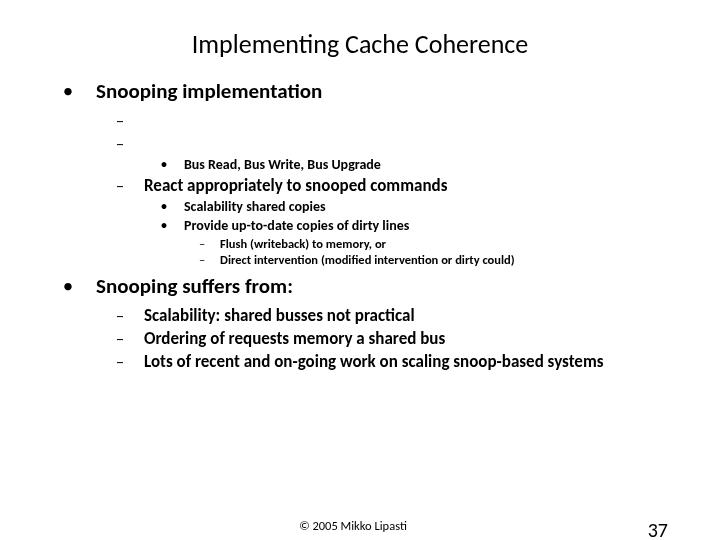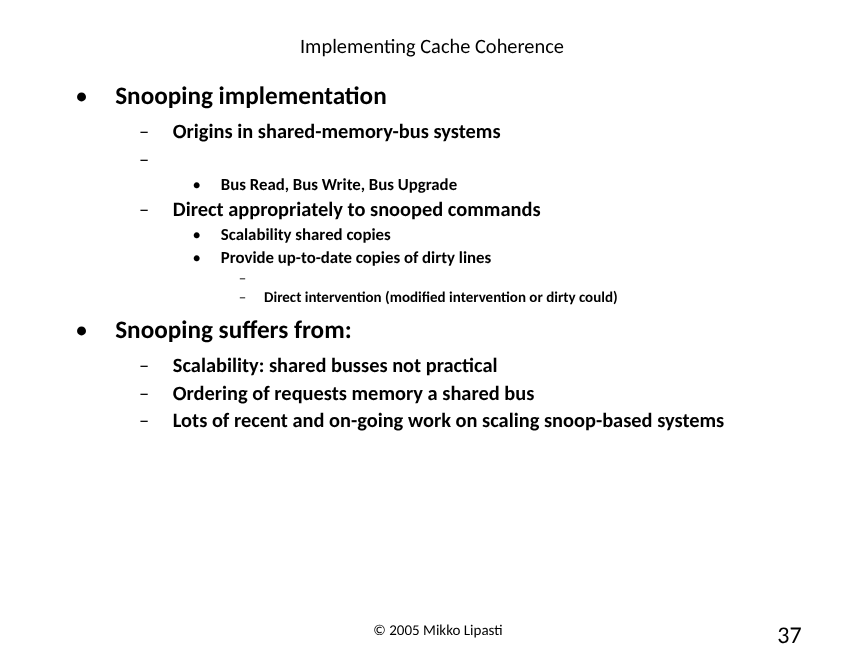--- a/index.html
+++ b/index.html
@@ -13,21 +13,21 @@
     position: relative;
   }
   .slide {
     width: 720px;
     height: 540px;
     position: relative;
     box-sizing: border-box;
     padding: 20px 40px 0 40px;
   }
   h1.title {
-    font-size: 17px;
+    font-size: 26px;
     font-weight: 400;
     text-align: center;
     margin: 8px 0 18px 0;
   }
   .b1 {
     font-size: 21px;
     margin: 6px 0 6px 0;
   }
   .b2 {
     font-size: 17px;
@@ -56,21 +56,21 @@
   .tx { flex: 1 1 auto; font-weight: bold; }
   .footer {
     position: absolute;
     bottom: 22px;
     left: 0;
     width: 720px;
     font-size: 12.5px;
   }
   .copyright {
     position: absolute;
-    left: 12px;
+    left: 0;
     width: 706px;
     text-align: center;
   }
   .pagenum {
     position: absolute;
     right: 52px;
     font-size: 20px;
   }
 </style>
 </head>
@@ -78,43 +78,43 @@
 
 <div class="slide">
   <h1 class="title">Implementing Cache Coherence</h1>
 
   <div class="row b1">
     <div class="mk mk-dot">•</div>
     <div class="tx">Snooping implementation</div>
   </div>
     <div class="row b2">
       <div class="mk mk-dash">–</div>
-      <div class="tx">Origins in shared-memory-bus systems</div>
     </div>
     <div class="row b2">
       <div class="mk mk-dash">–</div>
     </div>
       <div class="row b3">
         <div class="mk mk-dot2">•</div>
         <div class="tx">Bus Read, Bus Write, Bus Upgrade</div>
       </div>
     <div class="row b2">
       <div class="mk mk-dash">–</div>
-      <div class="tx">Direct appropriately to snooped commands</div>
+      <div class="tx">React appropriately to snooped commands</div>
     </div>
       <div class="row b3">
         <div class="mk mk-dot2">•</div>
         <div class="tx">Scalability shared copies</div>
       </div>
       <div class="row b3">
         <div class="mk mk-dot2">•</div>
         <div class="tx">Provide up-to-date copies of dirty lines</div>
       </div>
         <div class="row b4">
           <div class="mk mk-dash2">–</div>
+          <div class="tx">Flush (writeback) to memory, or</div>
         </div>
         <div class="row b4">
           <div class="mk mk-dash2">–</div>
           <div class="tx">Direct intervention (modified intervention or dirty could)</div>
         </div>
 
   <div class="row b1">
     <div class="mk mk-dot">•</div>
     <div class="tx">Snooping suffers from:</div>
   </div>

